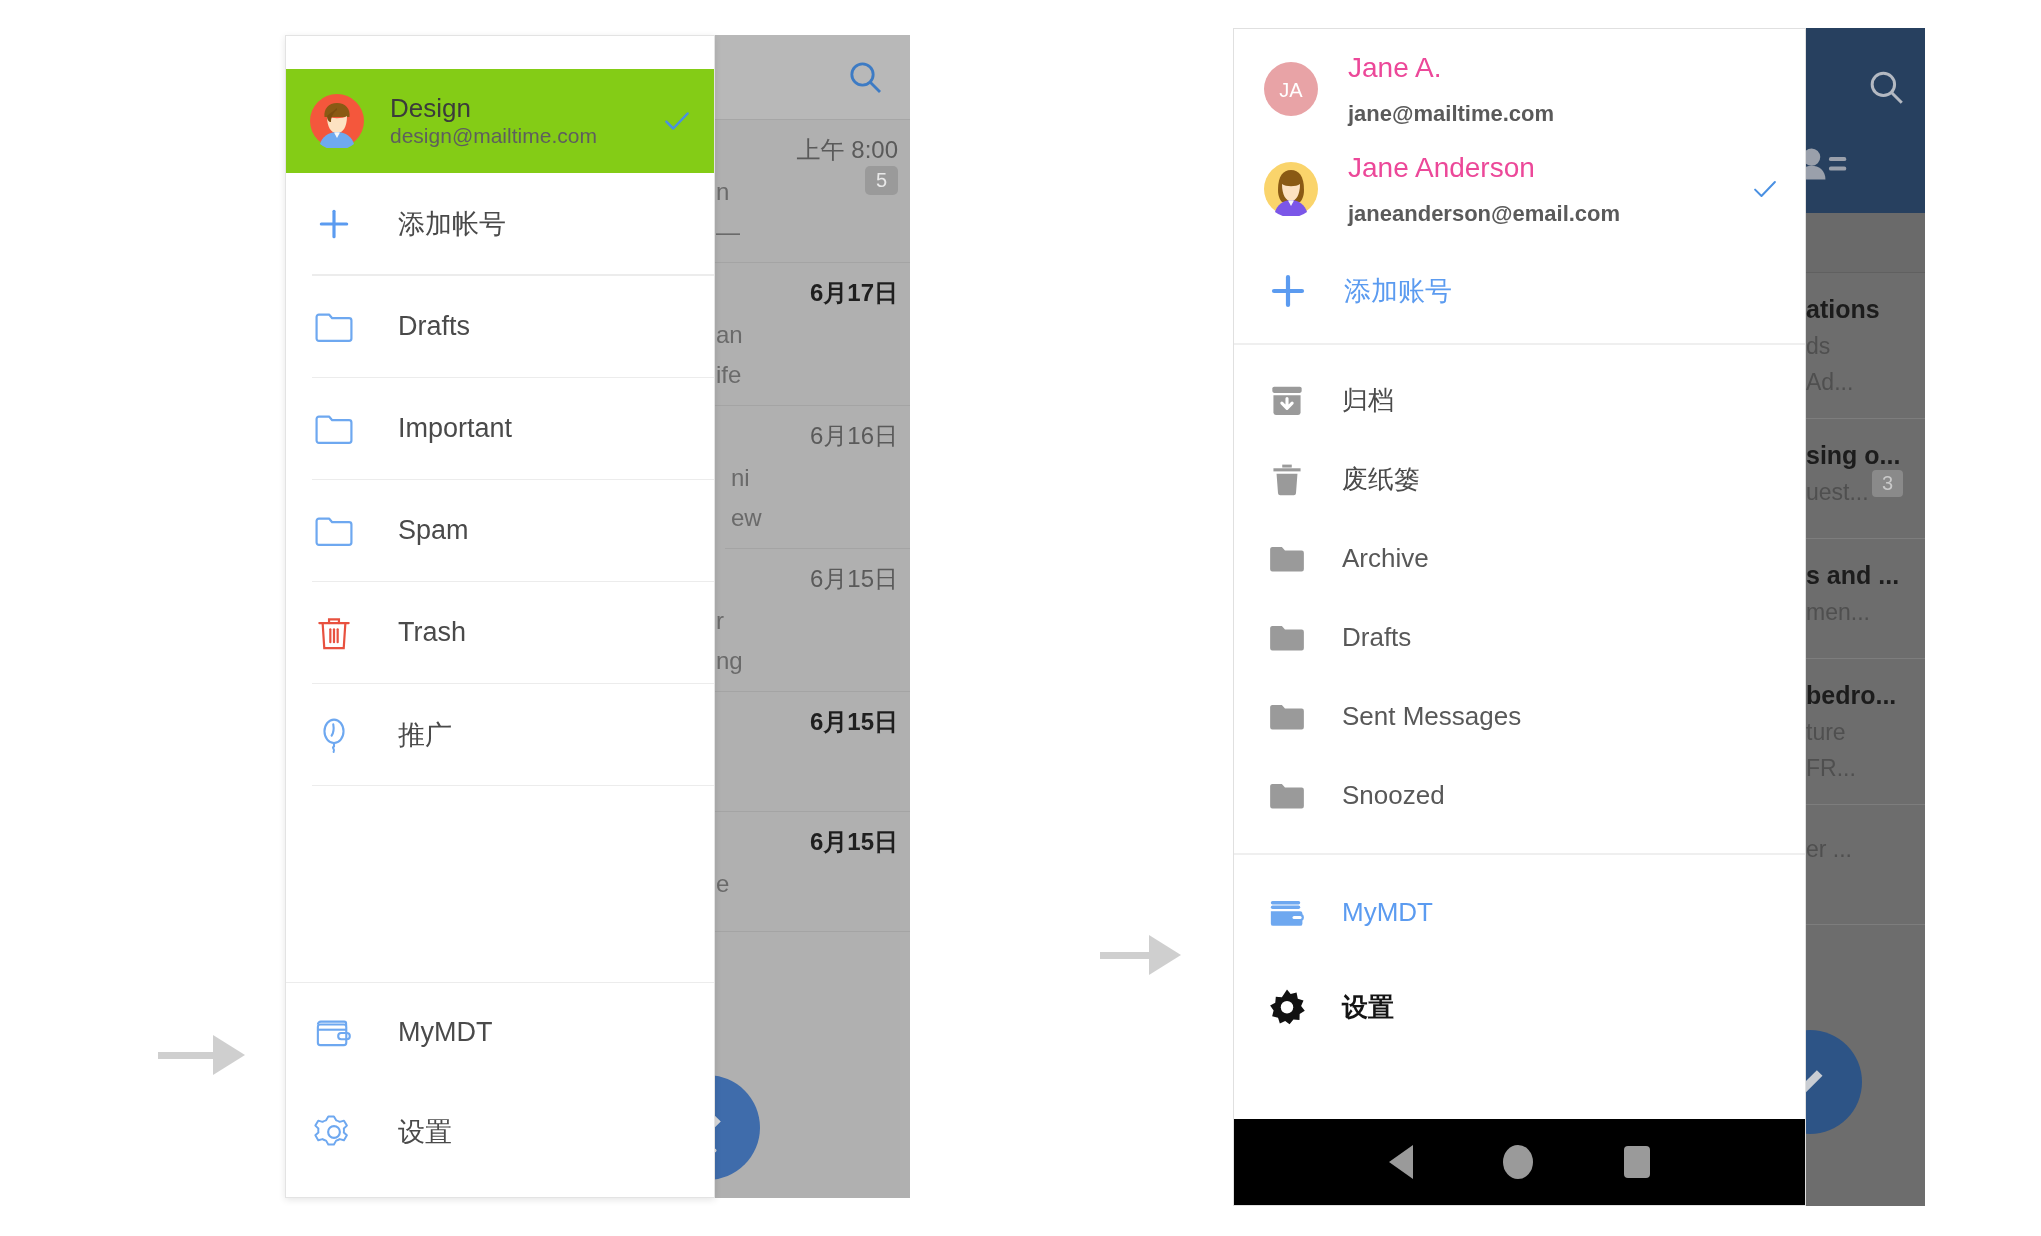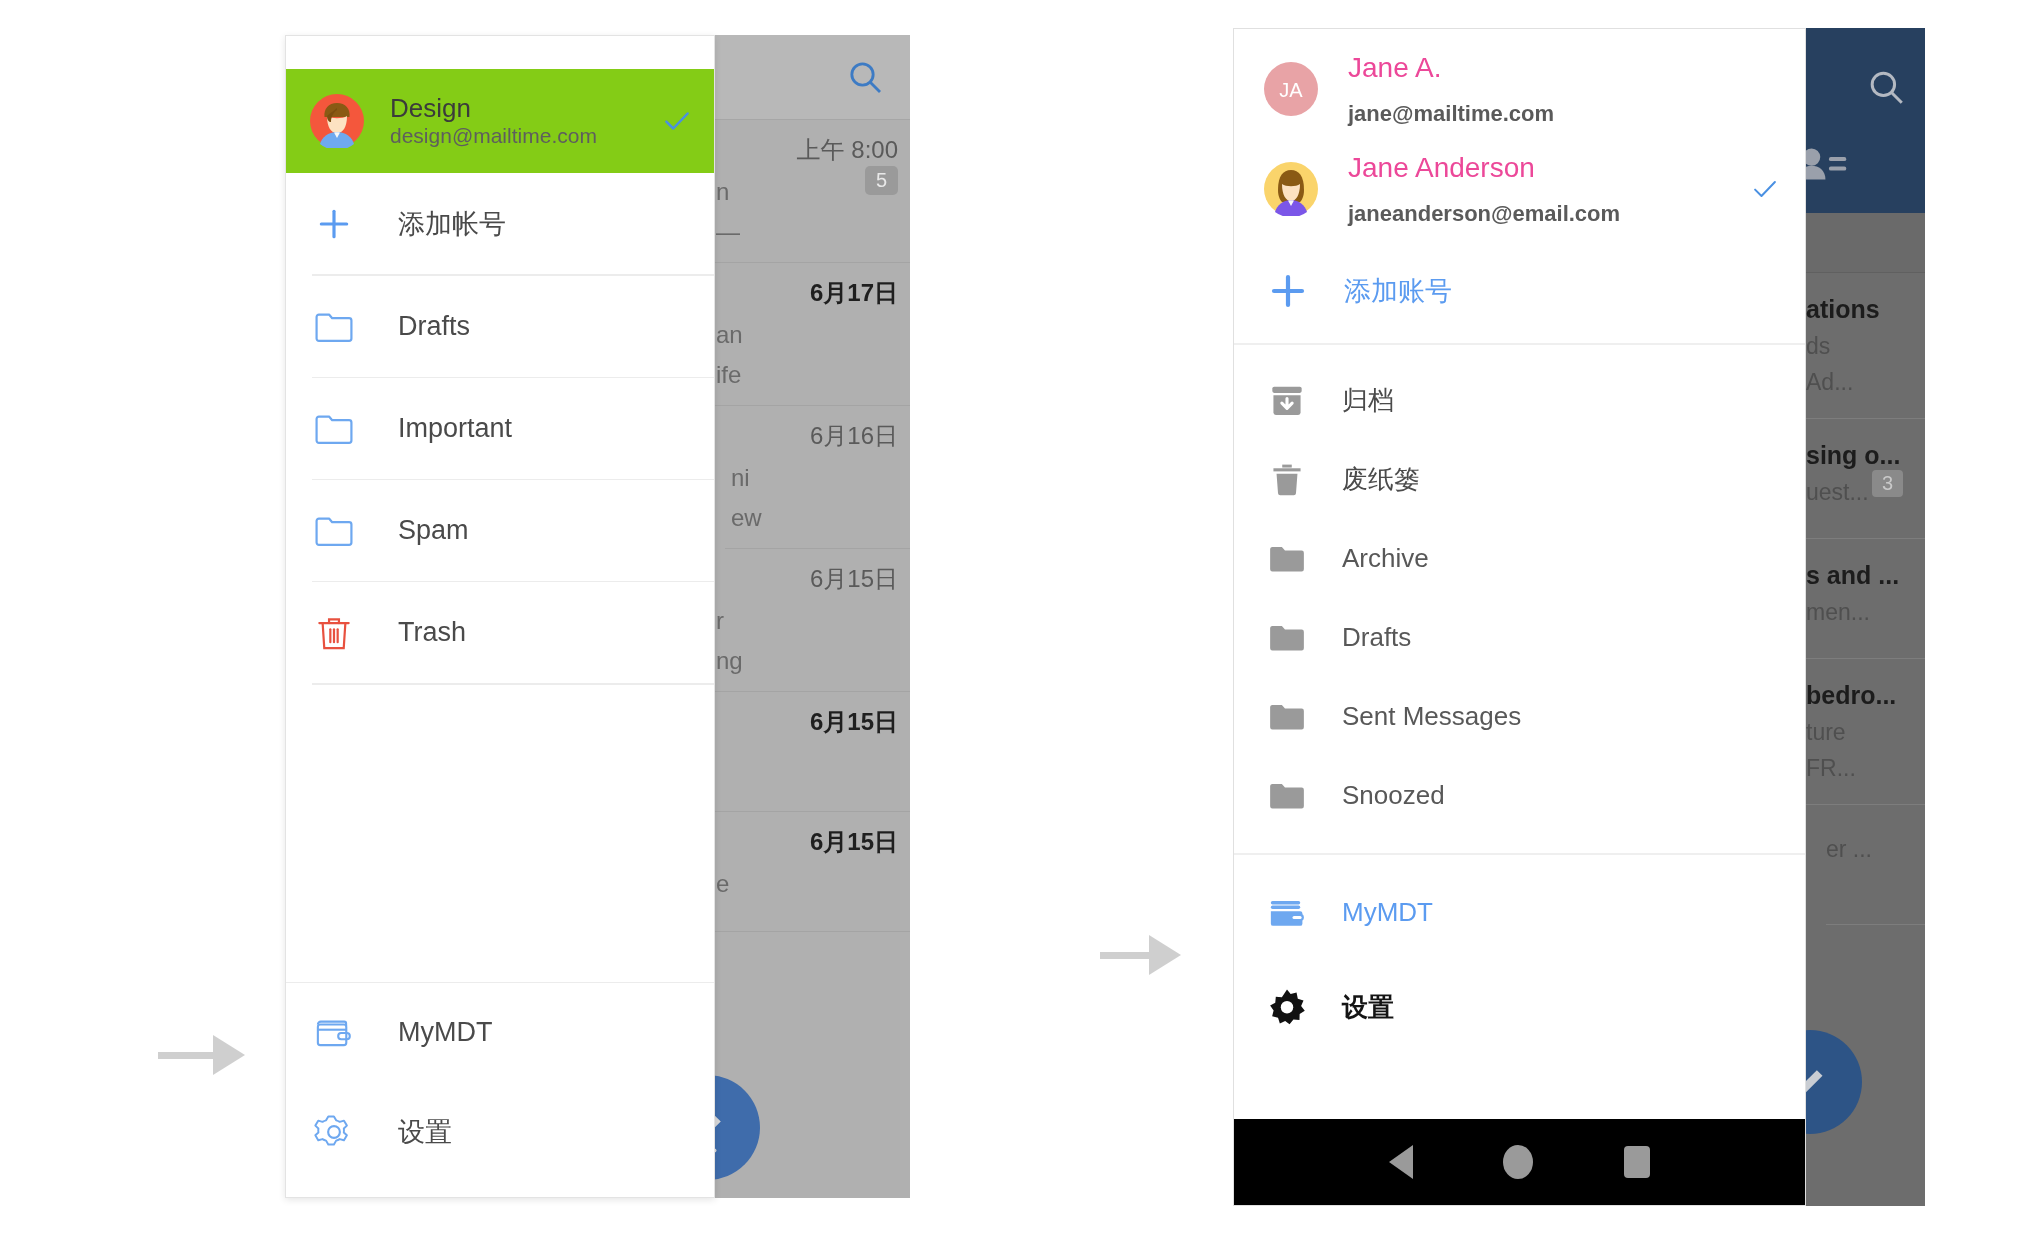--- a/index.html
+++ b/index.html
@@ -294,20 +294,31 @@
                 <path d="M9.3 6.6 V4.6 H14.7 V6.6"></path>
                 <path d="M5.8 6.6 L6.7 20.3 H17.3 L18.2 6.6"></path>
                 <line x1="10" y1="10" x2="10" y2="17"></line>
                 <line x1="12" y1="10" x2="12" y2="17"></line>
                 <line x1="14" y1="10" x2="14" y2="17"></line>
               </svg>
             </div>
             <div class="lbl">Trash</div>
           </div>
           <div class="dl-sep"></div>
+          <div class="dl-row">
+            <div class="ic">
+              <svg width="44" height="44" viewBox="0 0 24 24" fill="none" stroke="#6ea8f0" stroke-width="1.15" stroke-linecap="round">
+                <ellipse cx="12" cy="10" rx="5.2" ry="6.4"></ellipse>
+                <path d="M10.7 12.3 C11.6 11 12.1 9 11.6 6.2"></path>
+                <path d="M12 16.4 L12 18.2"></path>
+                <path d="M12 18.2 C10.4 19.2 12.9 19.6 11.8 21.2"></path>
+              </svg>
+            </div>
+            <div class="lbl">推广</div>
+          </div>
           <div class="dl-sep"></div>
         </div>
 
       <div class="dl-spacer"></div>
       <div class="dl-sep full"></div>
 
       <div id="left-bottom">
           <div class="dl-row dl-bottom-row">
             <div class="ic">
               <svg width="44" height="44" viewBox="0 0 24 24" fill="none" stroke="#6ea8f0" stroke-width="1.15" stroke-linejoin="round">
@@ -368,21 +379,21 @@
           <div class="bgr-row" style="min-height: 120px;">
             <div class="t">s and ...</div>
             <div class="s"></div>
             <div class="s">men...</div>
           </div>
           <div class="bgr-row" style="min-height: 120px;">
             <div class="t">bedro...</div>
             <div class="s">ture</div>
             <div class="s">FR...</div>
           </div>
-          <div class="bgr-row" style="min-height: 120px; margin-left: 20px;">
+          <div class="bgr-row" style="min-height: 120px;">
             <div class="t"></div>
             <div class="s"></div>
             <div class="s">er ...</div>
           </div>
         </div>
       <div class="bg-fab-right">
         <svg width="50" height="50" viewBox="0 0 24 24">
           <path d="M4.2 17.4 L15.3 6.3 L18 9 L6.9 20.1 L3.6 20.7 Z" fill="#c9cdd3"></path>
         </svg>
       </div>

